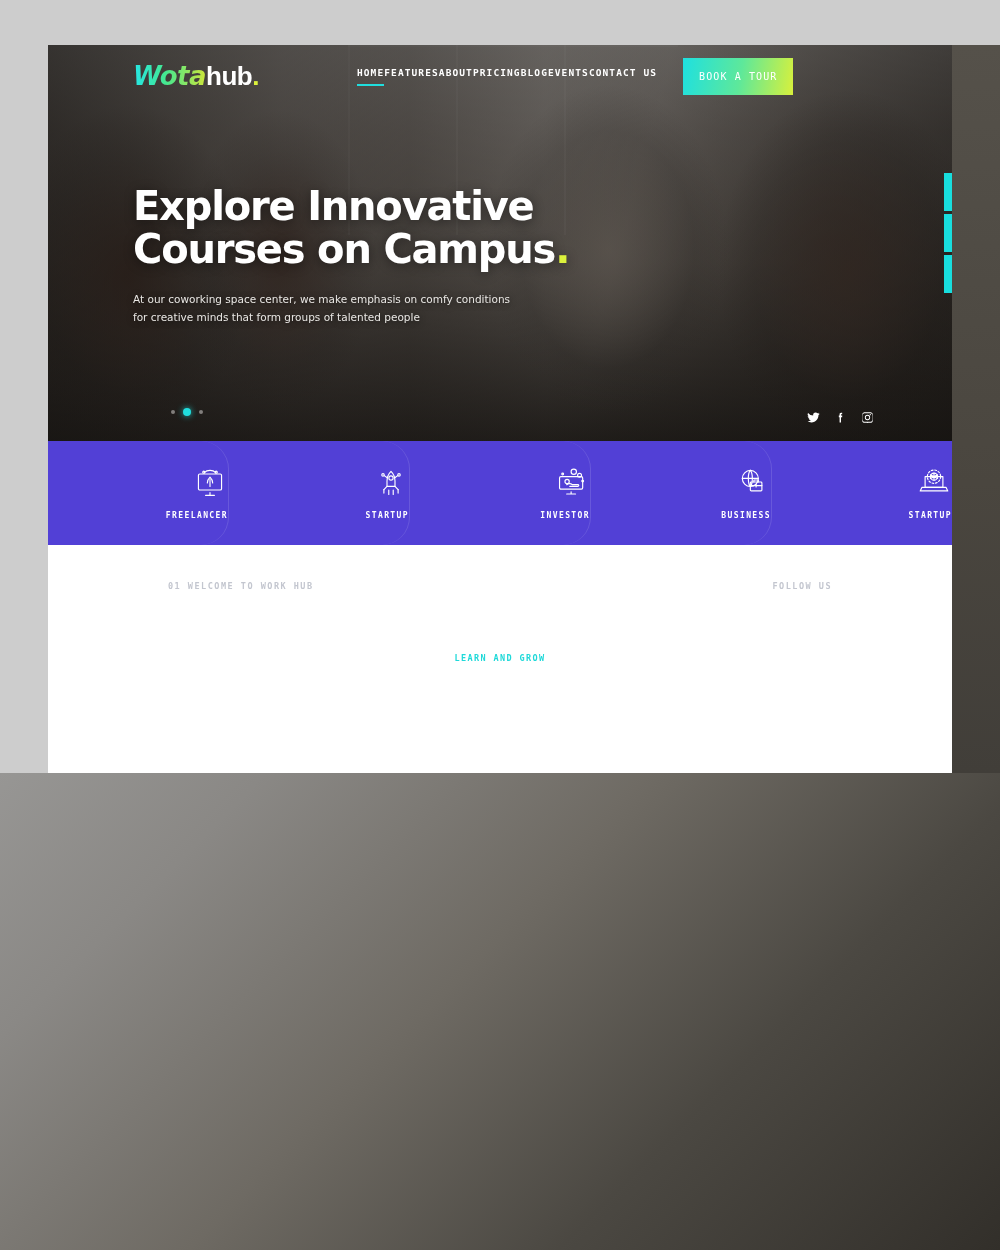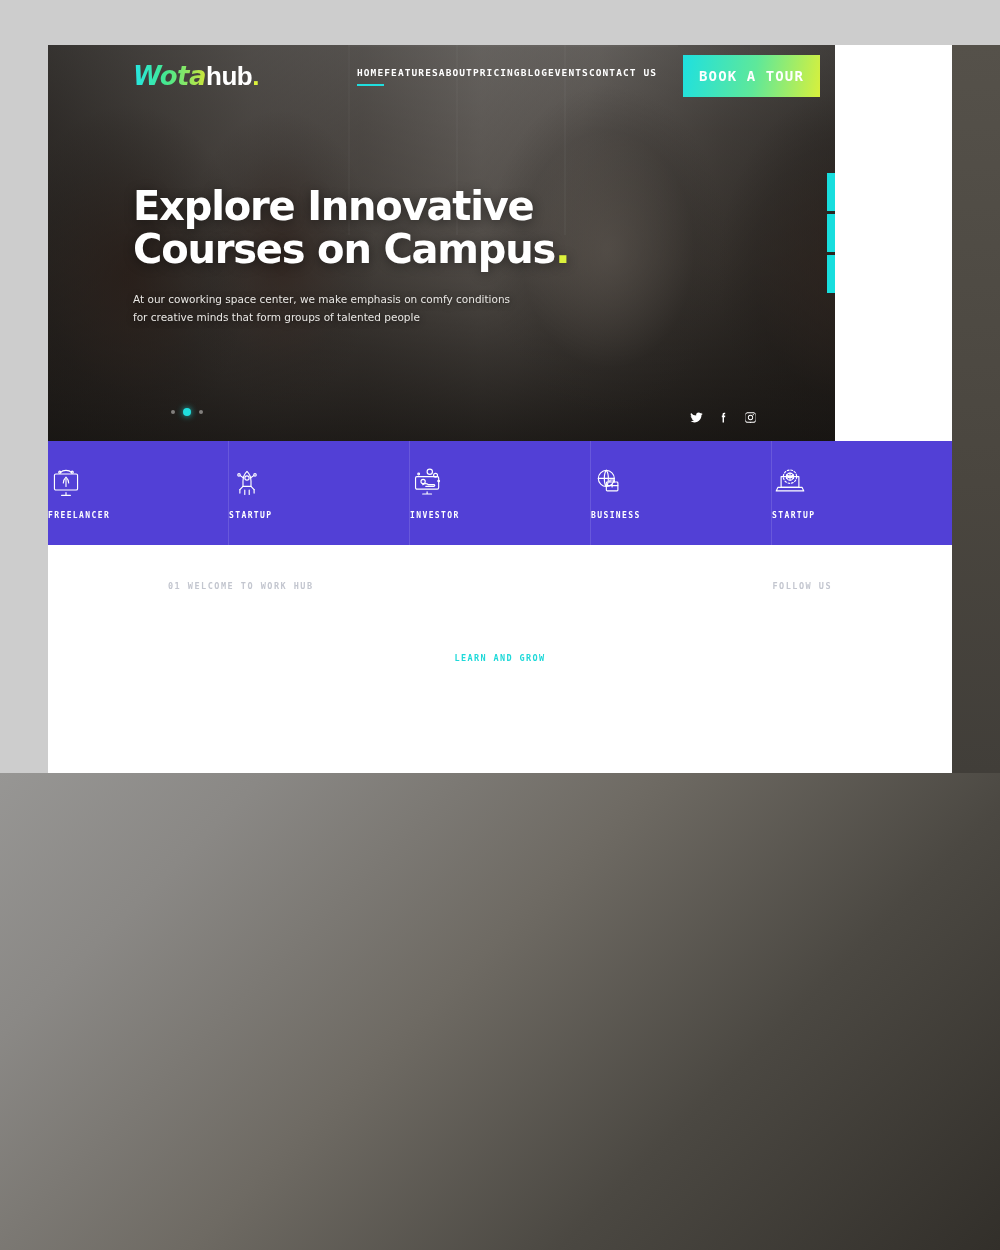--- a/index.html
+++ b/index.html
@@ -31,21 +31,21 @@
     background:linear-gradient(135deg,#979694 0%, #8a8885 18%, #6e6a63 45%, #4b4842 70%, #322f2a 100%);
   }
   .dim-right {
     position:absolute; left:952px; top:45px; width:48px; height:728px;
     background:linear-gradient(180deg,#55514a 0%, #4a463f 60%, #413e39 100%);
   }
 
   
   .hero {
     position:relative;
-    width:787px; height:396px;
+    width:904px; height:396px;
     overflow:hidden;
     background:#2c2a28;
   }
   
   .hero-photo {
     position:absolute; inset:0;
     background:
       radial-gradient(ellipse 120px 170px at 80px 230px, rgba(62,44,36,.95) 0%, rgba(40,30,26,.2) 70%, transparent 100%),
       radial-gradient(ellipse 95px 150px at 232px 215px, rgba(70,52,44,.9) 0%, rgba(45,34,29,.15) 72%, transparent 100%),
       radial-gradient(ellipse 120px 165px at 560px 205px, rgba(118,110,102,.85) 0%, rgba(60,56,52,.2) 72%, transparent 100%),
@@ -98,21 +98,21 @@
     text-decoration:none; cursor:pointer;
     font-family:"DejaVu Sans Mono", monospace;
   }
   .navlink.active::after {
     content:""; position:absolute; left:0; right:0; bottom:0;
     height:2px; background:#20dede;
   }
   .book-btn {
     margin-left:26px;
     background:linear-gradient(100deg,#1ee0e0 0%, #5ee89a 52%, #d8f03c 100%);
-    color:#ffffff; font-size:14px; font-weight:bold; letter-spacing:1.1px;
+    color:#ffffff; font-size:10px; font-weight:normal; letter-spacing:1.1px;
     padding:13px 16px; border:none; cursor:pointer; white-space:nowrap;
     font-family:"DejaVu Sans Mono", monospace;
   }
 
   
   .hero-text { position:absolute; left:85px; top:140px; z-index:5; }
   .hero-title {
     font-size:40px; line-height:1.08; font-weight:bold;
     color:#ffffff; letter-spacing:-1.2px;
     font-family:"DejaVu Sans", sans-serif;
@@ -149,23 +149,24 @@
     display:flex; align-items:center; justify-content:center; cursor:pointer;
   }
 
   
   .cats {
     display:flex; width:904px; height:104px;
     background:#5240d6;
   }
   .cat {
     flex:1; display:flex; flex-direction:column;
-    align-items:flex-start; justify-content:center; gap:13px;
+    align-items:flex-end; justify-content:center; gap:13px;
     border-right:1px solid rgba(255,255,255,.13);
     cursor:pointer;
+    border-radius:28px;
   }
   .cat:last-child { border-right:none; }
   .cat svg { width:36px; height:32px; stroke:#ffffff; fill:none; stroke-width:1.3; stroke-linecap:round; stroke-linejoin:round; }
   .cat-label {
     color:#ffffff; font-size:8px; font-weight:bold; letter-spacing:1.4px;
     font-family:"DejaVu Sans Mono", monospace;
   }
 
   
   .white-sec { position:relative; width:904px; height:180px; background:#ffffff; }

